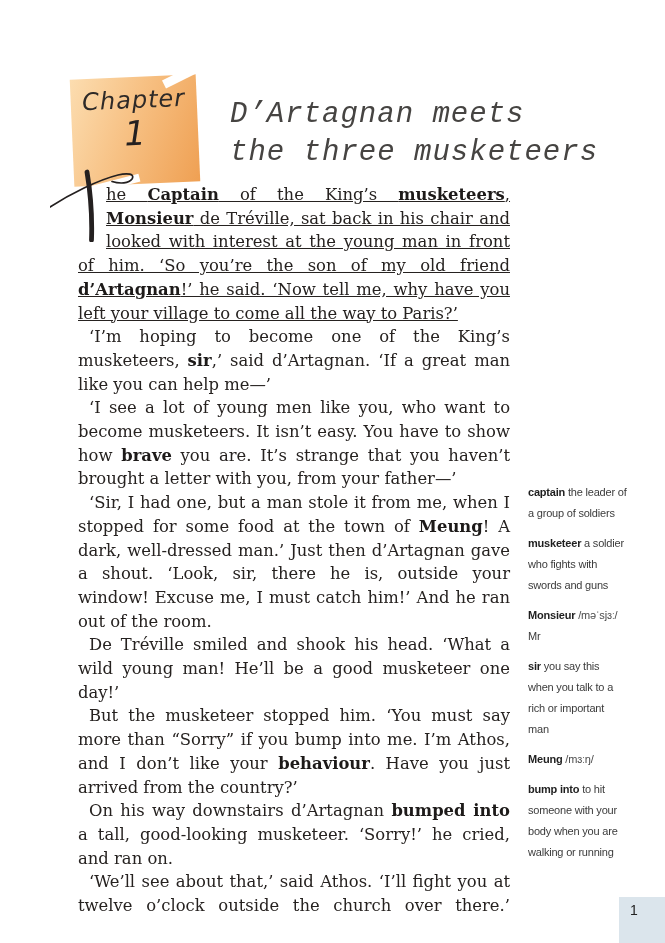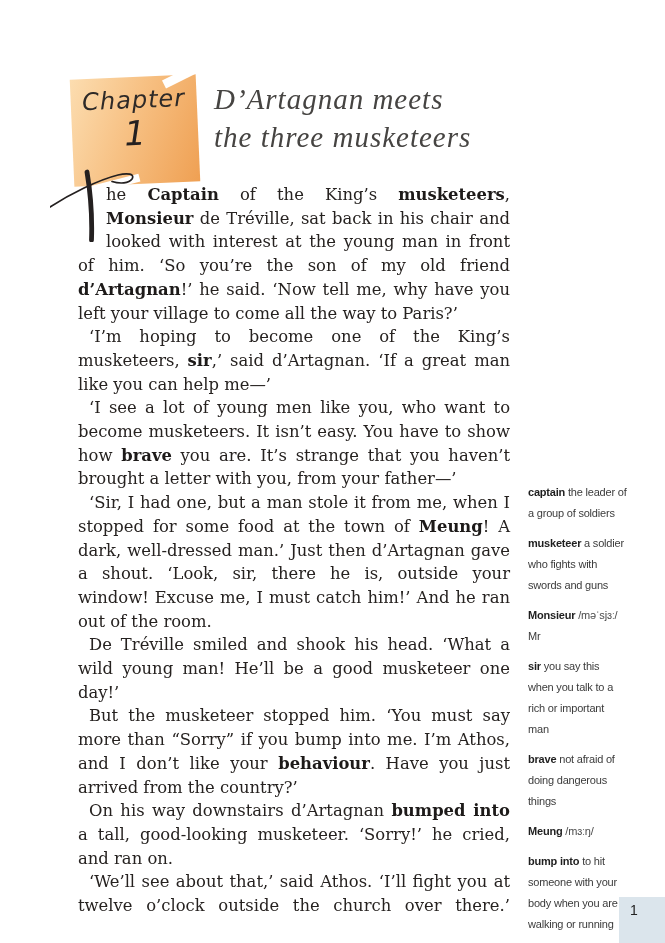--- a/index.html
+++ b/index.html
@@ -32,42 +32,42 @@
     font-size:24px;line-height:28px;color:#2e2a28;letter-spacing:1px;
   }
   .chapter-num{
     display:block;
     font-family:"DejaVu Sans", sans-serif;font-style:italic;
     font-size:34px;line-height:38px;color:#242020;
   }
 
   
   .title{
-    position:absolute;left:214px;top:80px;margin:0;
-    font-family:Liberation Serif, serif;font-style:italic;font-weight:normal;
+    position:absolute;left:214px;top:80px;margin:16px;
+    font-family:Liberation Mono, monospace;font-style:italic;font-weight:normal;
     font-size:29px;line-height:38px;color:#464442;letter-spacing:1px;
   }
   .title span{display:block;}
 
   
   .dropcap-svg{position:absolute;left:50px;top:166px;}
   .hidden-glyph{
     position:absolute;width:1px;height:1px;overflow:hidden;
     clip:rect(0 0 0 0);white-space:nowrap;
   }
   .dropcap-spacer{float:left;width:28px;height:49px;}
 
   
   .text-col{
     position:absolute;left:78px;top:183px;width:432px;
     font-size:16.4px;line-height:23.7px;color:#262220;
     text-align:justify;
   }
   .text-col p{margin:0;text-indent:11px;}
-  .text-col p.first{text-indent:0;}
+  .text-col p.first{text-indent:0;text-decoration:underline;}
   .text-col p:last-child{text-align-last:justify;}
   .text-col b{font-weight:bold;color:#1d1a19;}
   .text-col i{font-style:italic;}
 
   
   .glossary{
     position:absolute;left:528px;top:482px;width:99px;
     font-family:"Liberation Sans", sans-serif;
     font-size:11px;line-height:21px;color:#3b3b3b;
     letter-spacing:-0.2px;
@@ -117,21 +117,20 @@
       <p class=""><span>But the musketeer stopped him. ‘You must say more than “Sorry” if you bump into me. I’m Athos, and I don’t like your </span><b>behaviour</b><span>. Have you just arrived from the country?’</span></p>
       <p class=""><span>On his way downstairs d’Artagnan </span><b>bumped into</b><span> a tall, good-looking musketeer. ‘Sorry!’ he cried, and ran on.</span></p>
       <p class=""><span>‘We’ll see about that,’ said Athos. ‘I’ll fight you at twelve o’clock outside the church over there.’</span></p>
     </main>
 
   <aside class="glossary" id="glossary">
       <div class="gloss-entry"><b>captain</b><span> the leader of a group of soldiers</span></div>
       <div class="gloss-entry"><b>musketeer</b><span> a soldier who fights with swords and guns</span></div>
       <div class="gloss-entry"><b>Monsieur</b><span class="gloss-phon"> /məˈsjɜː/</span><span> Mr</span></div>
       <div class="gloss-entry"><b>sir</b><span> you say this when you talk to a rich or important man</span></div>
-      <div class="gloss-entry"><b>brave</b><span> not afraid of doing dangerous things</span></div>
       <div class="gloss-entry"><b>Meung</b><span class="gloss-phon"> /mɜːŋ/</span></div>
       <div class="gloss-entry"><b>bump into</b><span> to hit someone with your body when you are walking or running</span></div>
     </aside>
 
   <div class="pagenum-box">
     <span>1</span>
   </div>
 
 </div>
 

